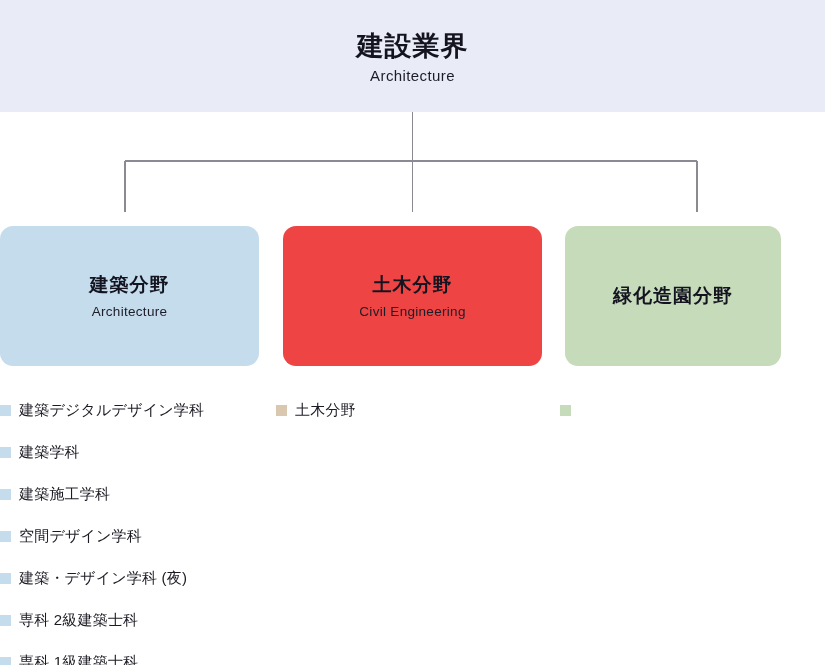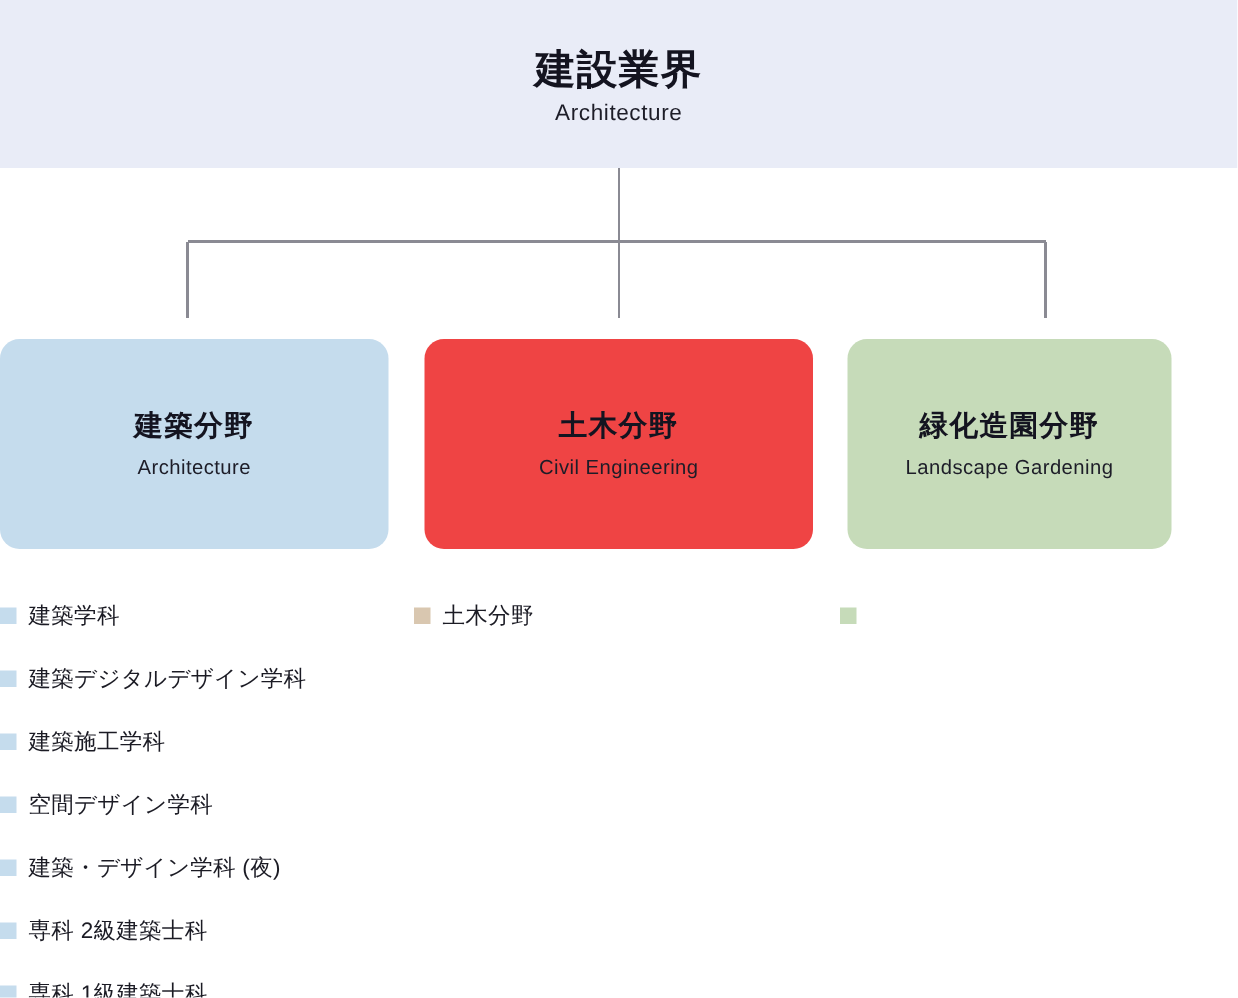--- a/index.html
+++ b/index.html
@@ -144,34 +144,33 @@
     <div class="field-sub">Architecture</div>
   </div>
 
   <div class="field-box col-civil">
     <div class="field-title">土木分野</div>
     <div class="field-sub">Civil Engineering</div>
   </div>
 
   <div class="field-box col-land">
     <div class="field-title">緑化造園分野</div>
-    <div class="field-sub">Landscape Gardening</div>
   </div>
 
   <ul class="dept-list list-arch">
     <li class="dept-item">
       <span class="bullet"></span>
+      <span>建築デジタルデザイン学科</span>
+    </li>
+    <li class="dept-item">
+      <span class="bullet"></span>
       <span>建築学科</span>
     </li>
     <li class="dept-item">
       <span class="bullet"></span>
-      <span>建築デジタルデザイン学科</span>
-    </li>
-    <li class="dept-item">
-      <span class="bullet"></span>
       <span>建築施工学科</span>
     </li>
     <li class="dept-item">
       <span class="bullet"></span>
       <span>空間デザイン学科</span>
     </li>
     <li class="dept-item">
       <span class="bullet"></span>
       <span>建築・デザイン学科 (夜)</span>
     </li>

